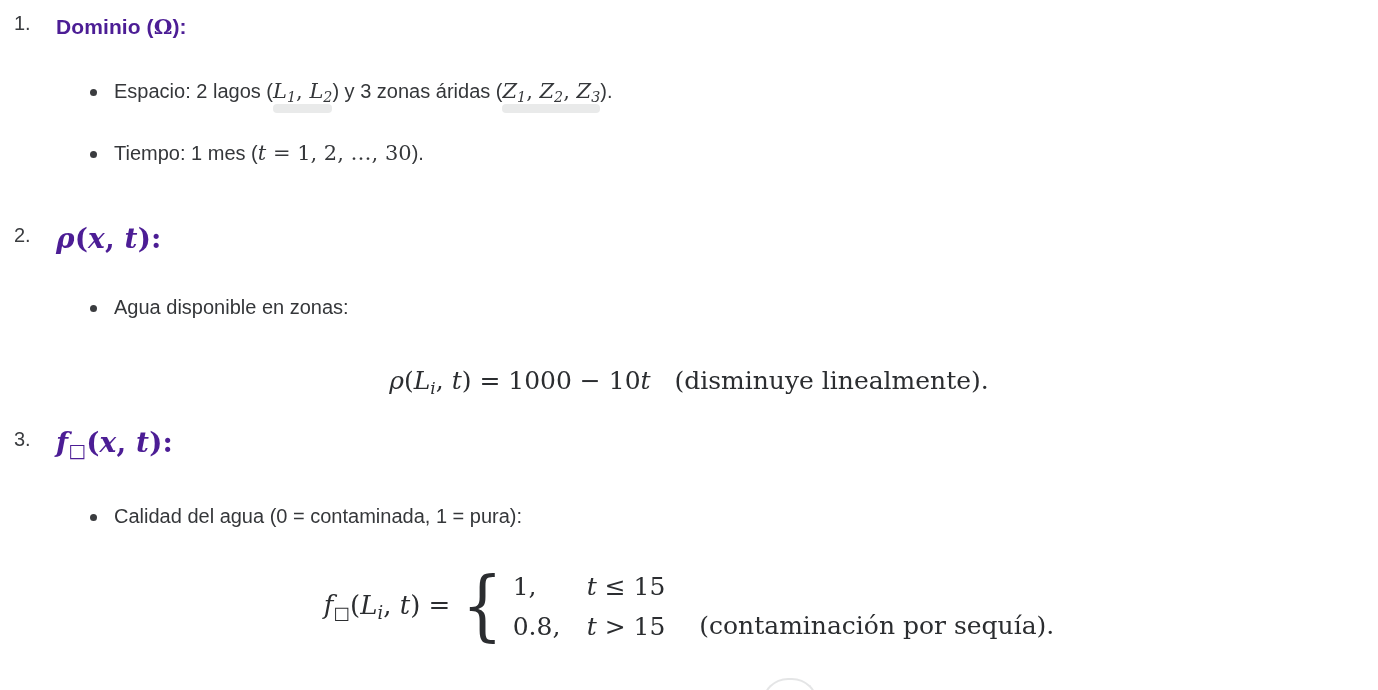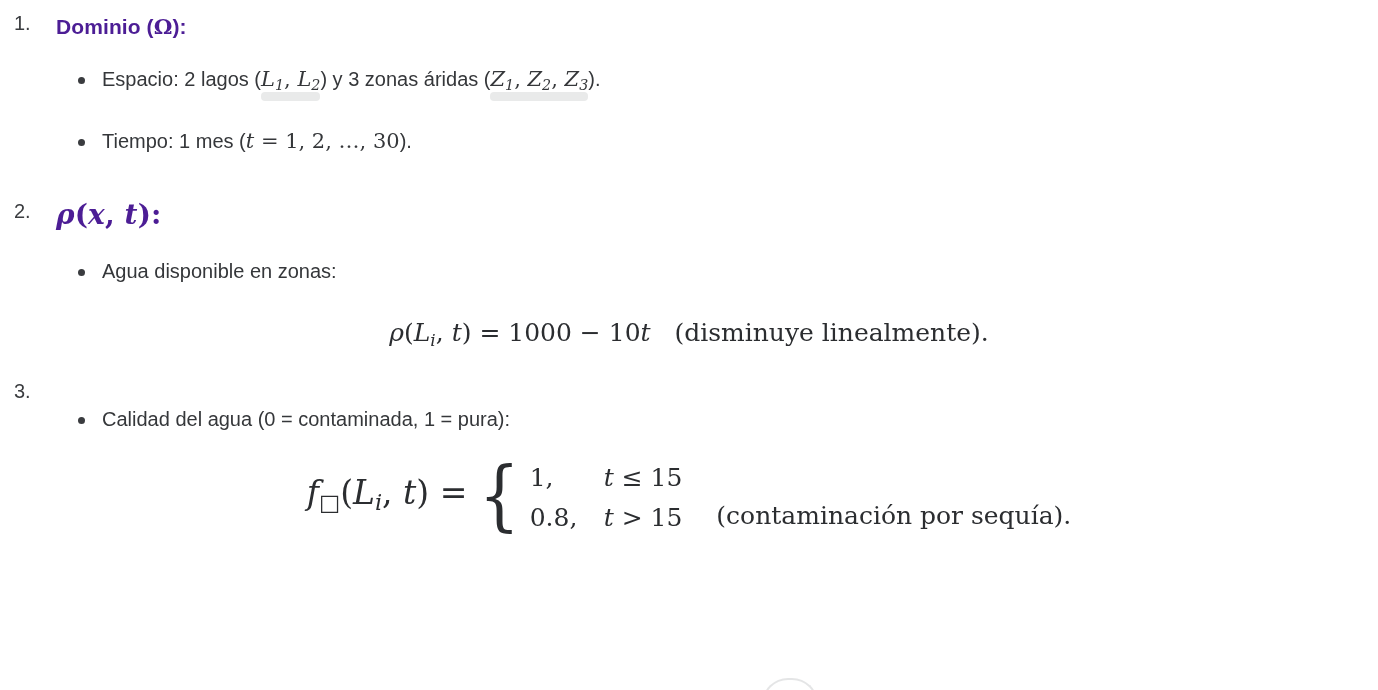--- a/index.html
+++ b/index.html
@@ -51,21 +51,21 @@
   }
   .item-head.math-head {
     font-family: "DejaVu Serif", serif;
     font-weight: bold;
     font-size: 28px;
   }
 
   
   ul.bullets {
     list-style: none;
-    margin: 0;
+    margin: 12px;
     padding: 0;
   }
   ul.bullets > li {
     position: relative;
     padding-left: 46px;
     font-size: 20px;
     line-height: 30px;
     color: #35373a;
   }
   ul.bullets > li::before {
@@ -218,34 +218,37 @@
     <div style="height:32px;"></div>
 
     <div class="display">
       <span class="mvar">ρ</span>(<span class="mvar">L</span><sub>i</sub>, <span class="mvar">t</span>) = 1000 − 10<span class="mvar">t</span>&nbsp;&nbsp;&nbsp;<span class="paren-txt">(disminuye linealmente).</span>
     </div>
 
     <div style="height:30px;"></div>
 
     <li>
       <span class="num">3.</span>
+      <div class="item-head math-head">
+        <span class="mvar">f</span><sub style="font-style:normal;">□</sub>(<span class="mvar">x</span>,&nbsp;<span class="mvar">t</span>):
+      </div>
 
       <div class="sp-c"></div>
 
       <ul class="bullets">
         <li>
           <span>Calidad del agua (0 = contaminada, 1 = pura):</span>
         </li>
       </ul>
     </li>
 
     <div style="height:24px;"></div>
 
     <div class="display">
-      <span class="mi" style="font-size:33px;"><span class="mvar">f</span><sub style="font-style:normal;">□</sub>(<span class="mvar">L</span><sub>i</sub>, <span class="mvar">t</span>) =</span>
+      <span class="mi" style="font-size:26px;"><span class="mvar">f</span><sub style="font-style:normal;">□</sub>(<span class="mvar">L</span><sub>i</sub>, <span class="mvar">t</span>) =</span>
       <span class="piece">
         <span class="brace">{</span>
         <span class="cases">
           <span class="row"><span class="c1">1,</span><span class="mvar">t</span> ≤ 15</span><br>
           <span class="row"><span class="c1">0.8,</span><span class="mvar">t</span> &gt; 15</span>
         </span>
       </span>
       <span class="after-cases paren-txt">(contaminación por sequía).</span>
     </div>
 

